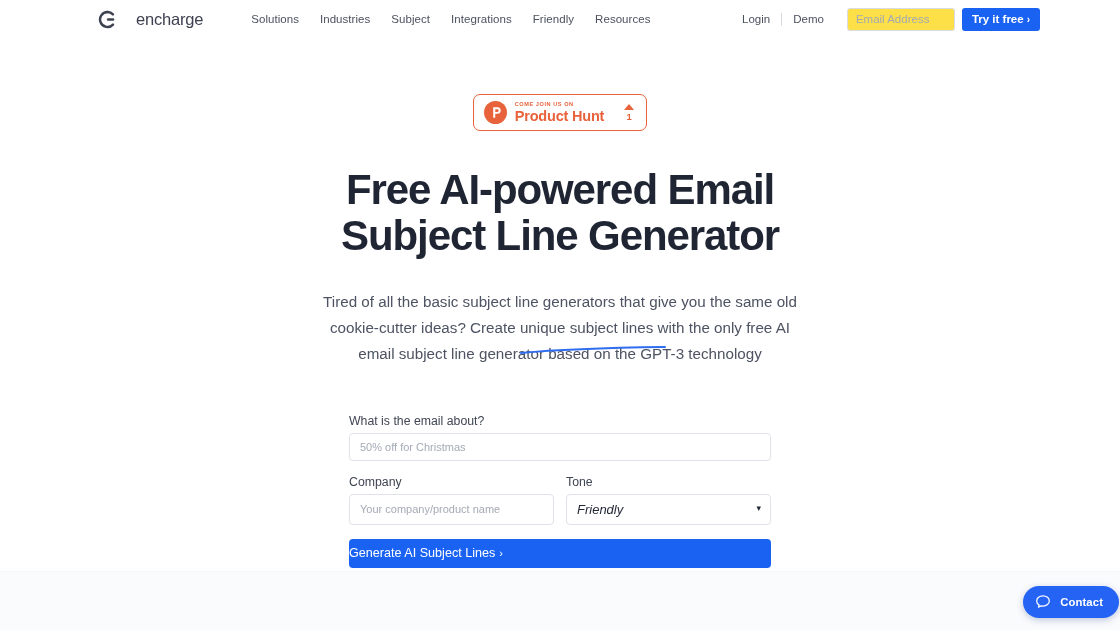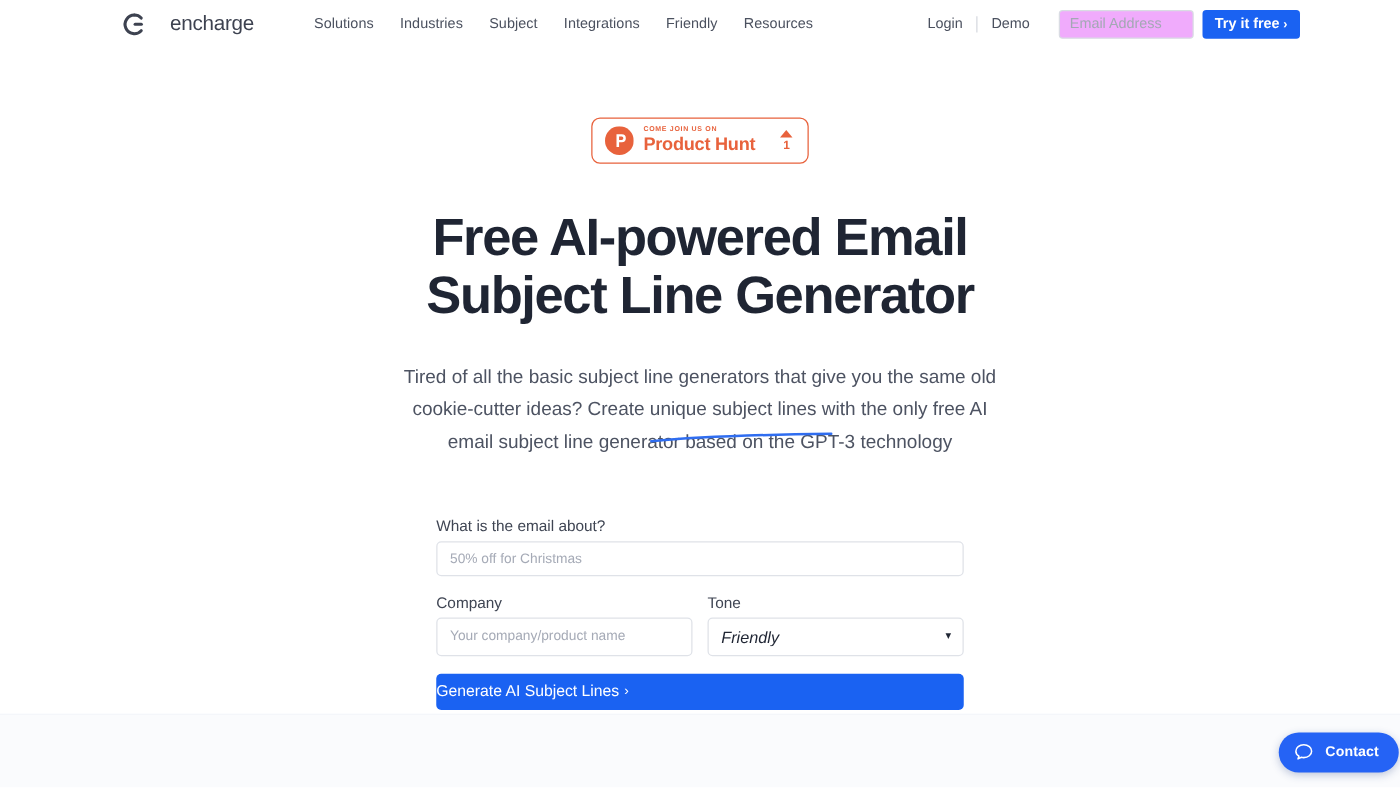--- a/index.html
+++ b/index.html
@@ -79,21 +79,21 @@
   .email-field {
     width: 108px;
     height: 23px;
     border: 1px solid #d9dce3;
     border-radius: 3px;
     margin-left: 12px;
     padding: 0 8px;
     font-family: "Liberation Sans", sans-serif;
     font-size: 11.5px;
     color: #3d4250;
-    background: #f0abfc;
+    background: #fde047;
     outline: none;
   }
   .email-field::placeholder { color: #a3a8b4; }
 
   .cta-button {
     height: 23px;
     margin-left: 7px;
     padding: 0 10px;
     background: #1a62f2;
     color: #ffffff;

